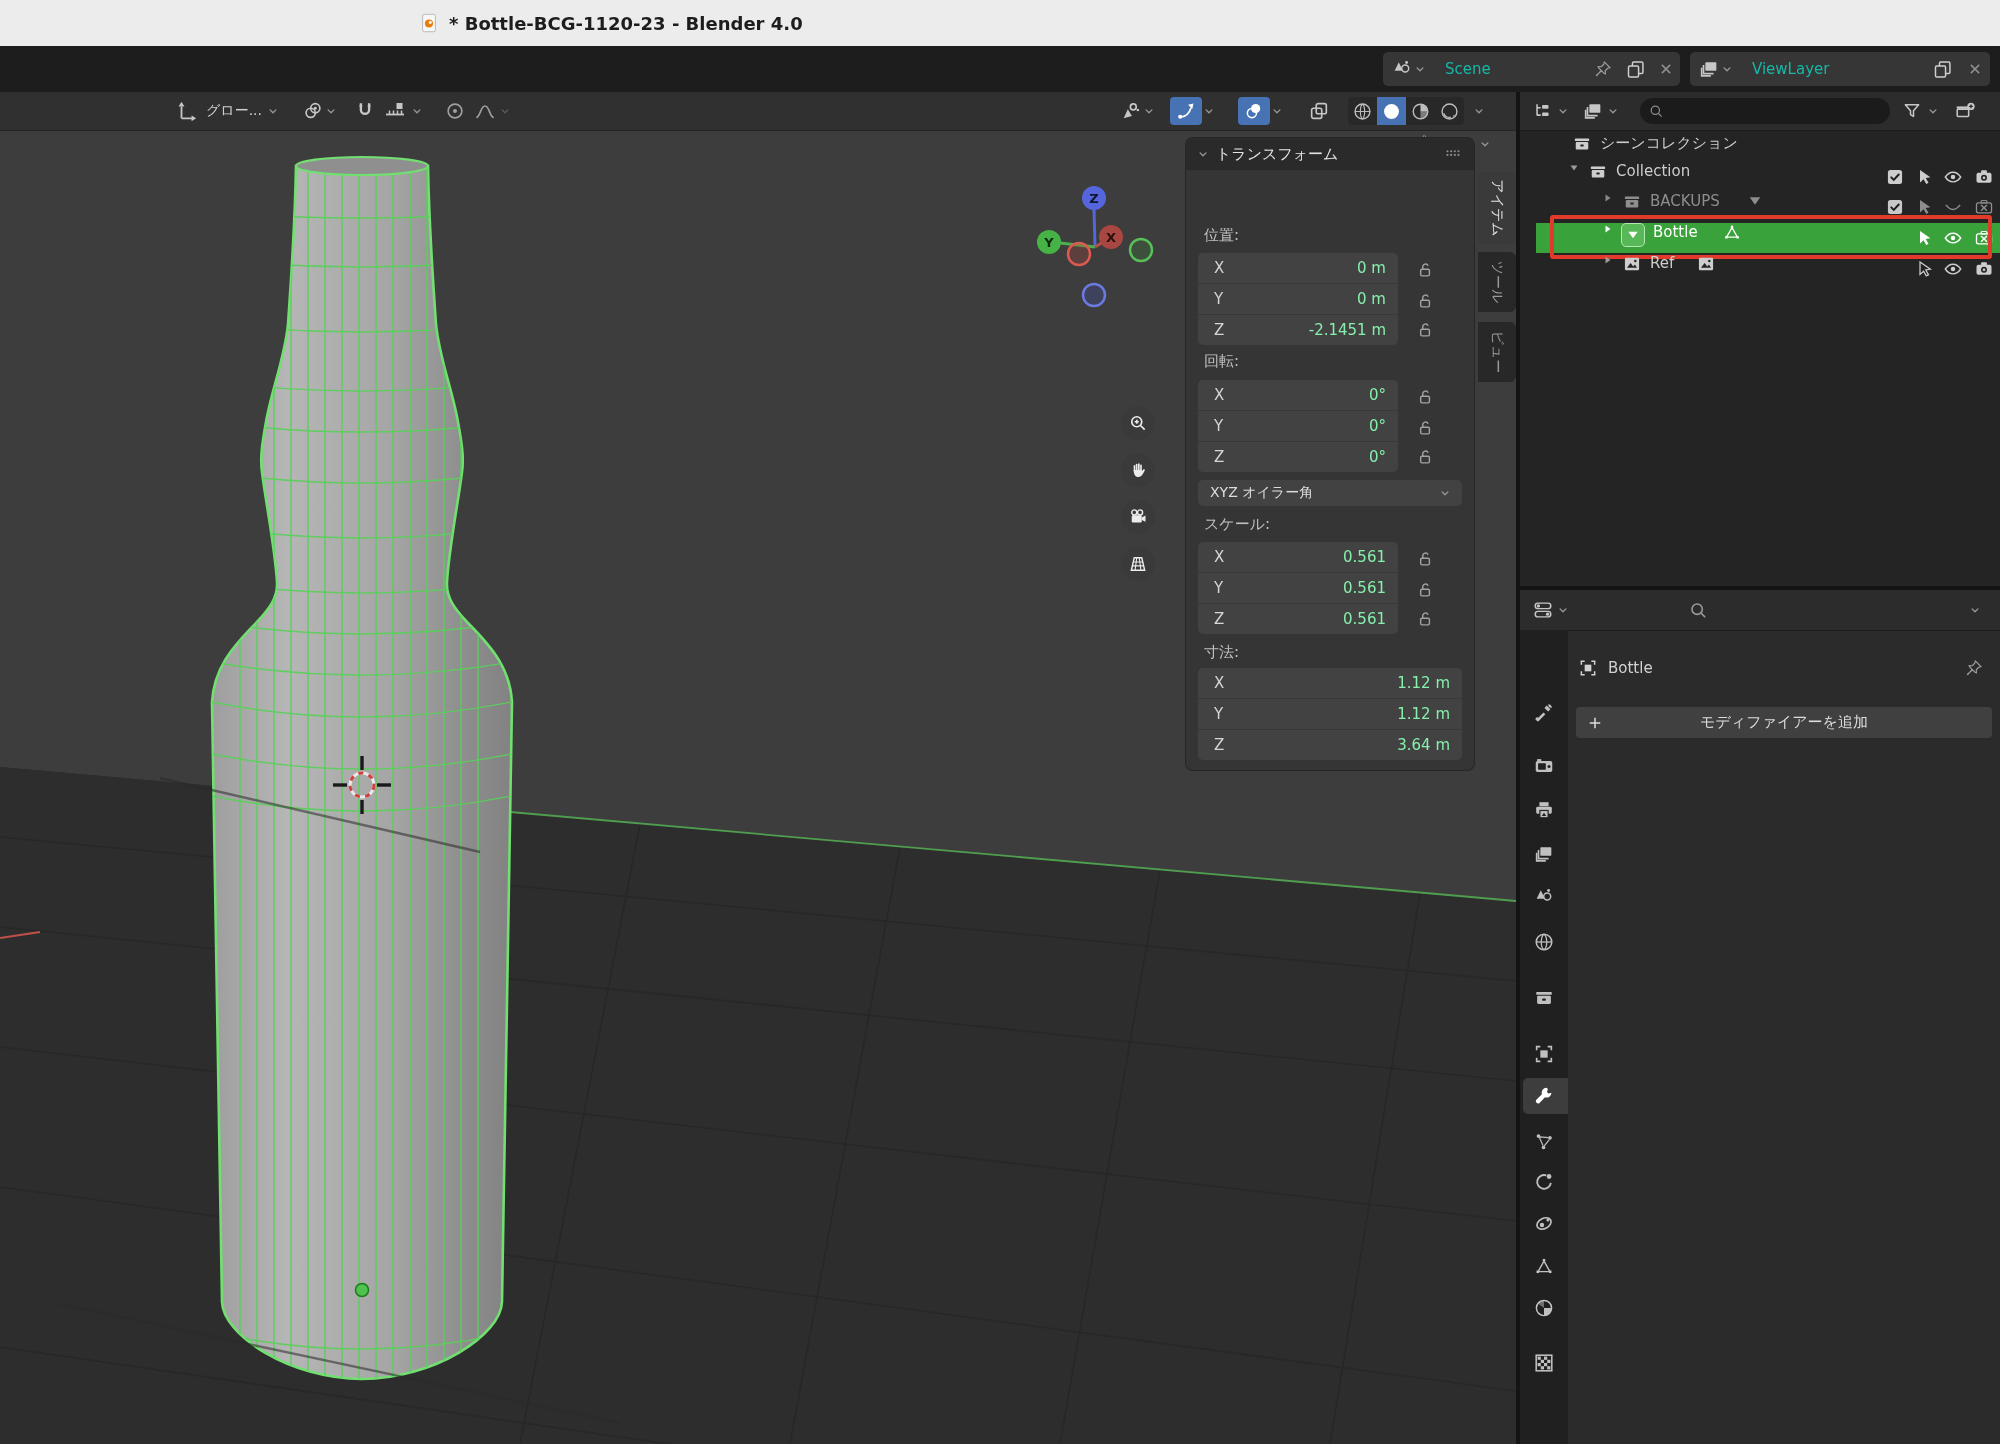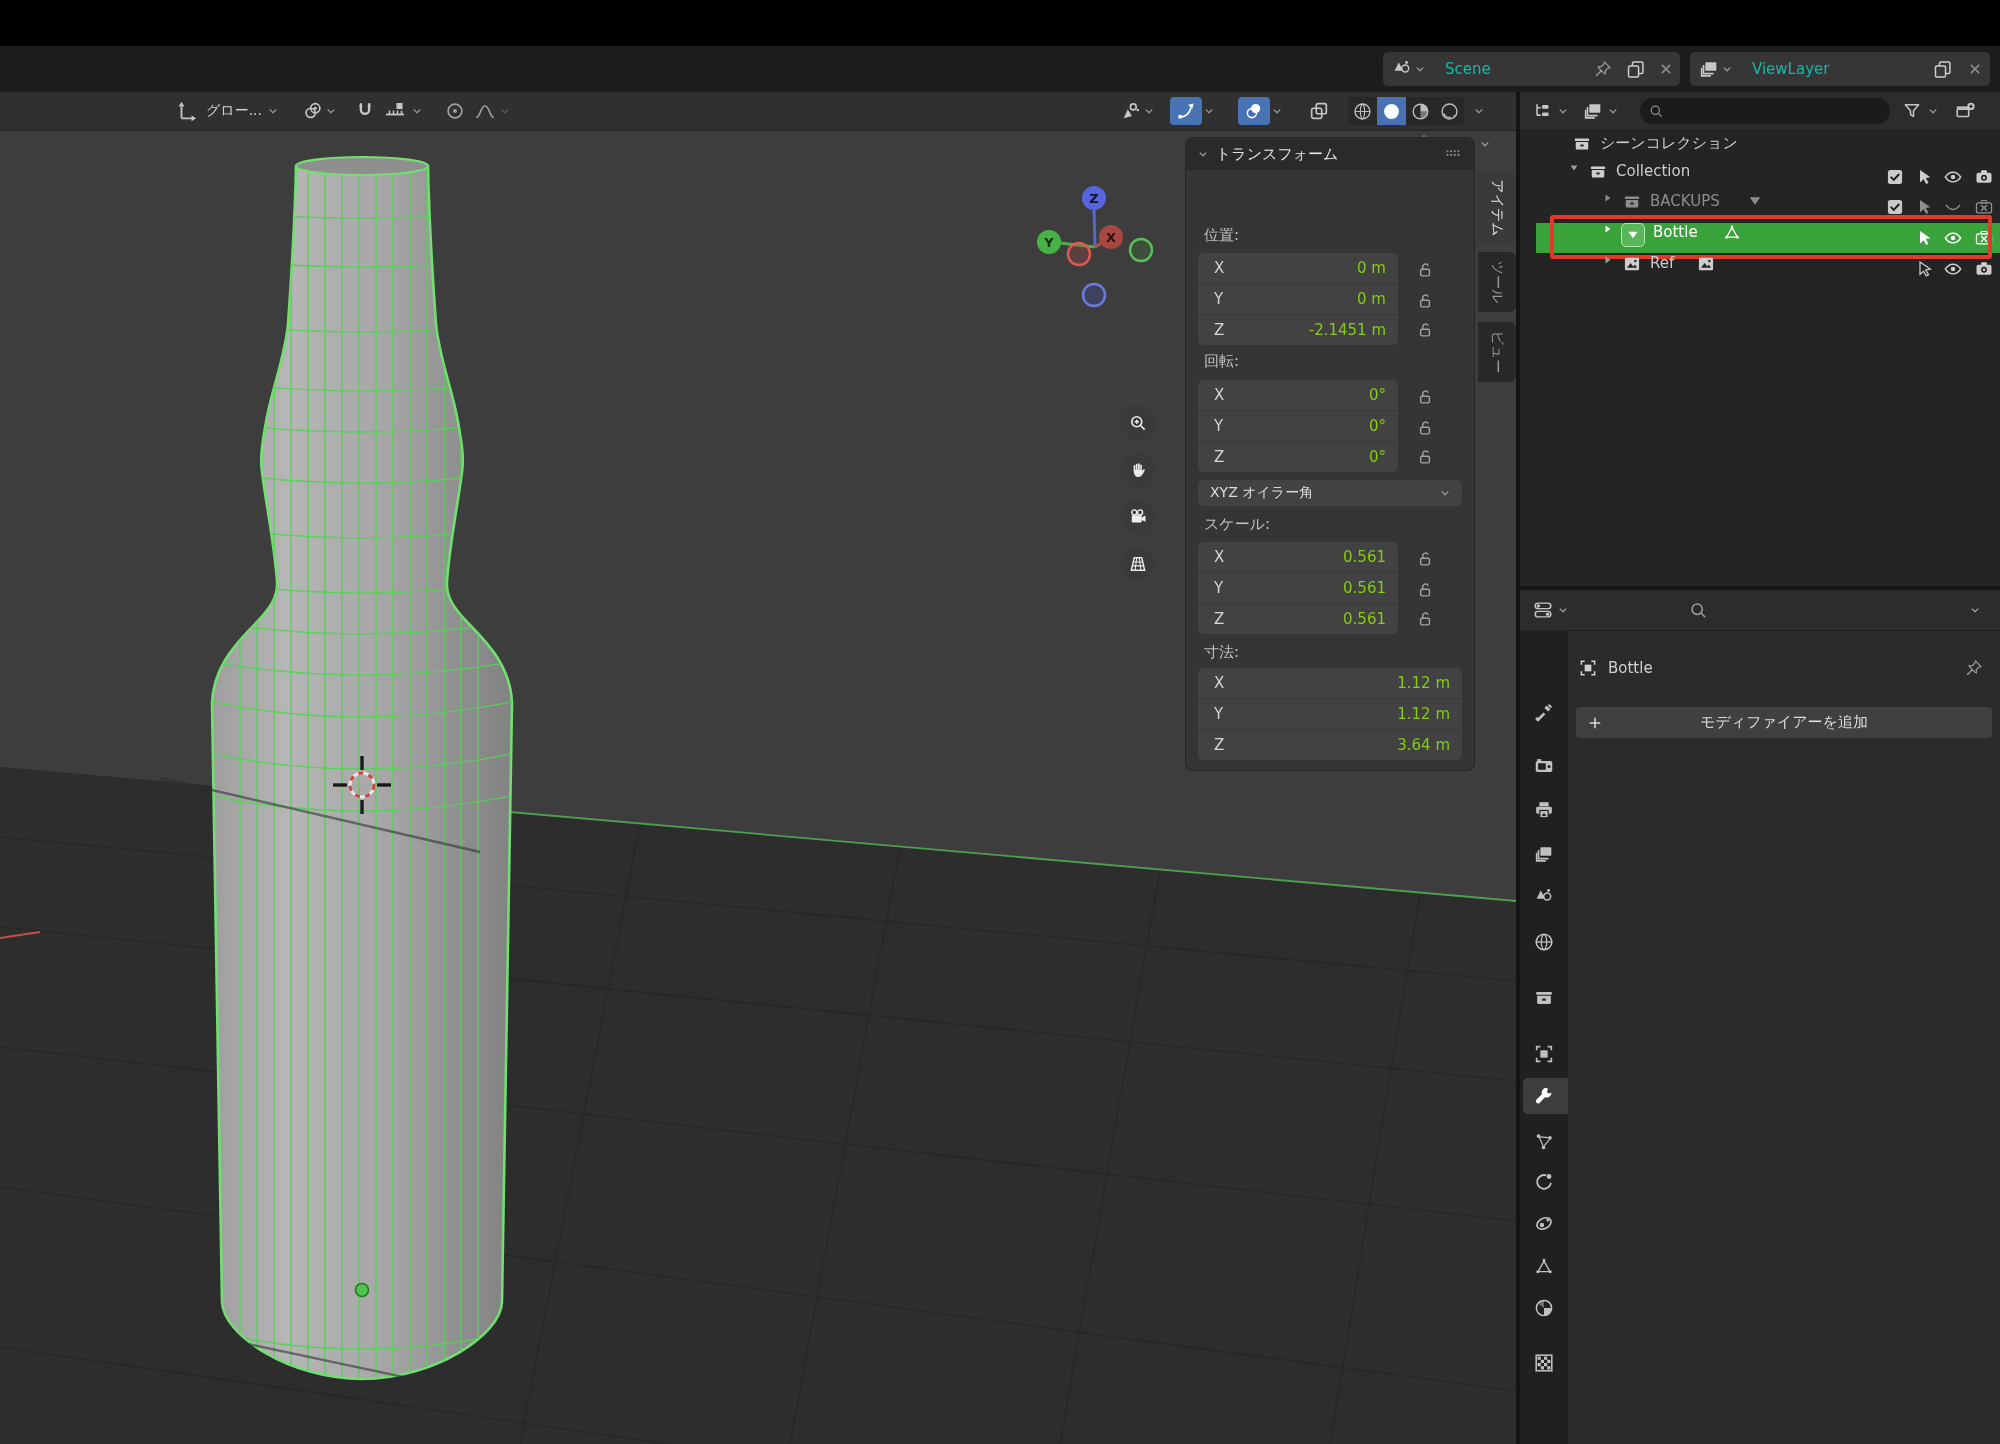--- a/index.html
+++ b/index.html
@@ -34,21 +34,21 @@
   .navbtn .icon{width:20px;height:20px;}
   
   .npanel{position:absolute;left:1186px;top:46px;width:288px;height:632px;background:#353535;border-radius:7px;box-shadow:0 0 0 1px #262626;}
   .nphead{position:absolute;left:0;top:0;width:288px;height:32px;background:#2a2a2a;border-radius:7px 7px 0 0;display:flex;align-items:center;padding:0 10px;box-sizing:border-box;gap:6px;}
   .nptitle{font-size:15px;color:#e4e4e4;}
   .nplabel{position:absolute;left:18px;font-size:15px;color:#c0c0c0;}
   .fgroup{position:absolute;left:12px;width:200px;background:#424242;border-radius:5px;overflow:hidden;}
   .fgroup.wide{width:264px;}
   .frow{height:30px;display:flex;align-items:center;padding:0 12px 0 16px;font-size:15px;color:#d6d6d6;}
   .frow + .frow{border-top:1px solid #383838;}
-  .fval{margin-left:auto;color:#84cc16;}
+  .fval{margin-left:auto;color:#86efac;}
   .lock{position:absolute;left:228px;width:20px;height:20px;color:#a2a2a2;}
   .euler{position:absolute;left:12px;width:264px;height:26px;background:#424242;border-radius:5px;display:flex;align-items:center;padding:0 10px 0 12px;box-sizing:border-box;font-size:14px;color:#dcdcdc;}
   .vtab{position:absolute;left:1478px;width:38px;display:flex;align-items:center;justify-content:center;border-radius:0 6px 6px 0;}
   .vtab span{transform:rotate(90deg);white-space:nowrap;font-size:14px;}
   .vtab.active{background:#3a3a3a;color:#e2e2e2;}
   .vtab.inactive{background:#282828;color:#9a9a9a;}
   
   .outliner{left:1520px;top:92px;width:480px;height:494px;background:#242424;}
   .ohead{position:absolute;left:0;top:0;width:480px;height:38px;background:#2c2c2c;border-bottom:1px solid #1c1c1c;}
   .searchbox{position:absolute;left:120px;top:6px;width:250px;height:26px;background:#1b1b1b;border-radius:13px;display:flex;align-items:center;padding-left:8px;box-sizing:border-box;color:#8b8b8b;}
@@ -69,20 +69,32 @@
   .breadcrumb{position:absolute;left:48px;top:64px;width:432px;height:28px;display:flex;align-items:center;font-size:15px;color:#d2d2d2;}
   .addmod{position:absolute;left:56px;top:117px;width:416px;height:31px;background:#404040;border-radius:4px;display:flex;align-items:center;justify-content:center;font-size:15px;color:#dcdcdc;}
   .addmod .icon{position:absolute;left:10px;}
   .dim{color:#8d8d8d;}
 </style>
 </head>
 <body>
 
 <div id="app">
 
+  <div class="abs titlebar">
+    <div class="tgroup">
+      <span class="icon" style="width:22px;height:24px">
+          <svg viewBox="0 0 24 24" xmlns="http://www.w3.org/2000/svg">
+            <rect x="5" y="2.5" width="14" height="19" rx="2" fill="#f7f7f7" stroke="#b5b5b5"></rect>
+            <circle cx="12" cy="12.5" r="4.4" fill="#e87d0d"></circle>
+            <circle cx="13.4" cy="11.4" r="1.6" fill="#fff"></circle>
+          </svg>
+        </span>
+      <span class="ttext">* Bottle-BCG-1120-23 - Blender 4.0</span>
+    </div>
+  </div>
 
   <div class="abs topbar">
     <div class="pill" style="left:1383px;width:297px">
       <span class="icon" style="width:22px;height:22px;margin-left:8px">
           <svg viewBox="0 0 24 24" xmlns="http://www.w3.org/2000/svg">
             <path d="M8.5 4.5L13 14H4z" fill="currentColor"></path>
             <circle cx="15.5" cy="11.5" r="3.8" fill="none" stroke="currentColor" stroke-width="1.6"></circle>
             <circle cx="17" cy="5" r="1.6" fill="currentColor"></circle>
           </svg>
         </span>

